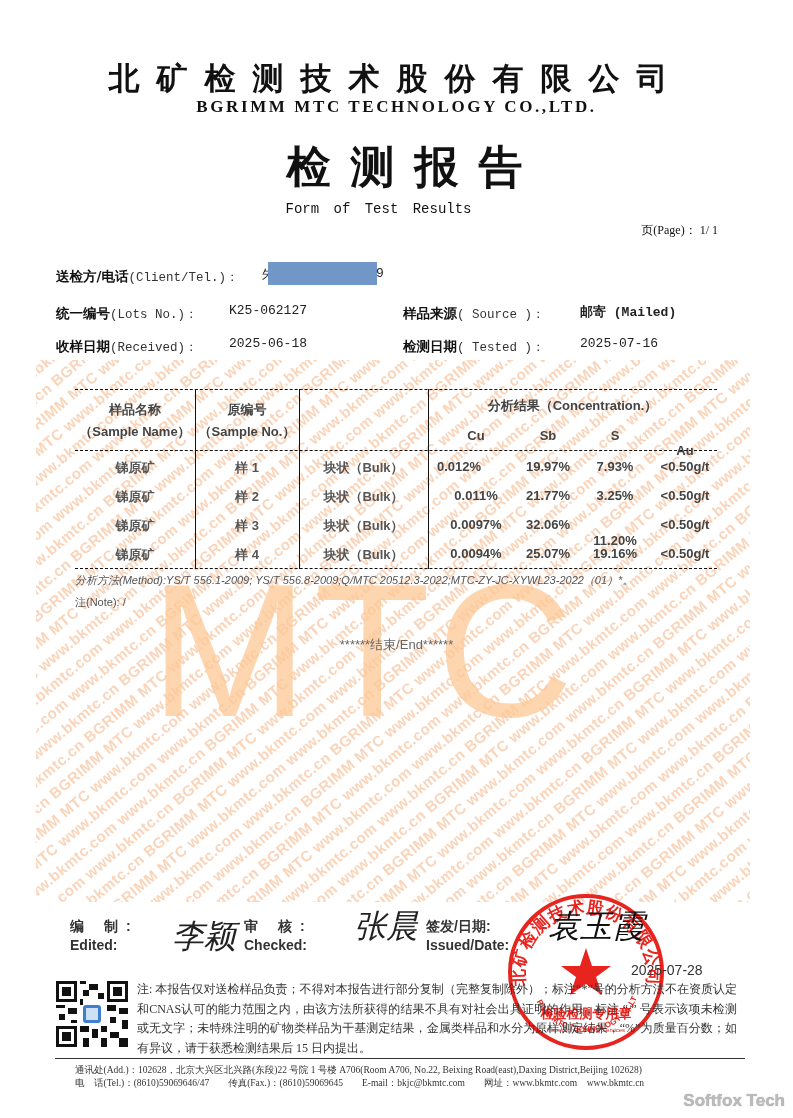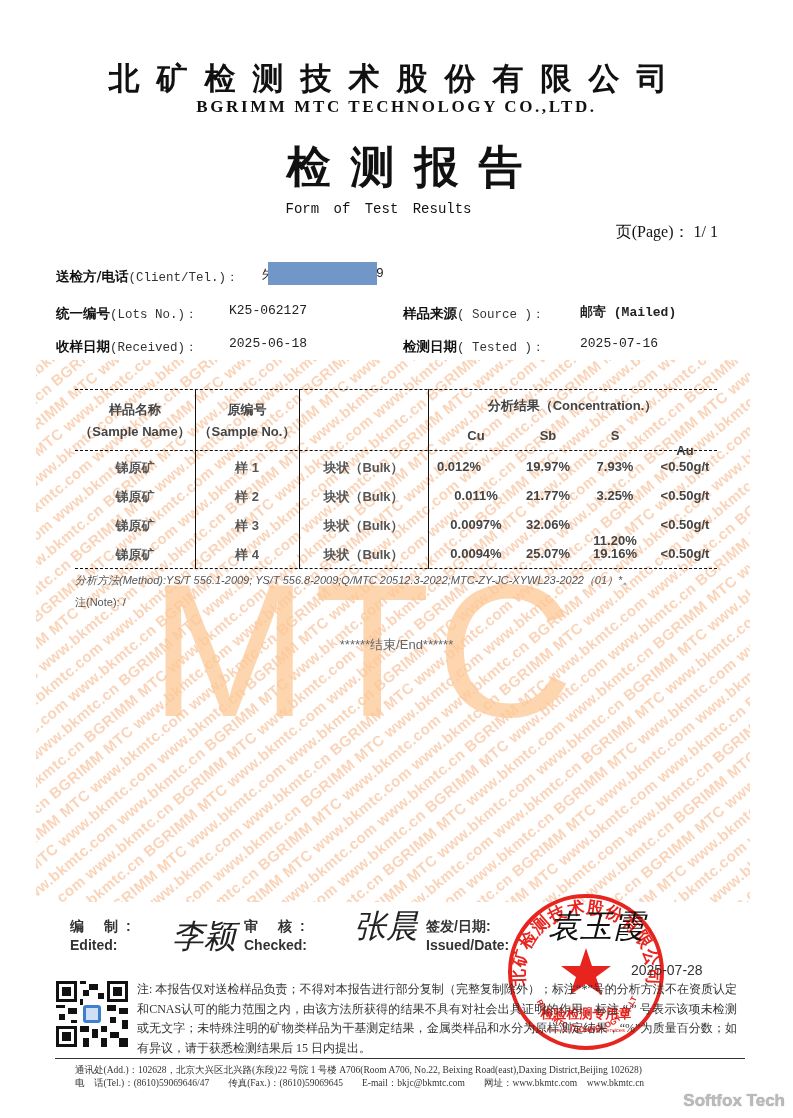--- a/index.html
+++ b/index.html
@@ -23,21 +23,21 @@
     left: 0; width: 793px; top: 138px; text-align: center;
     font-weight: bold; font-size: 44px; letter-spacing: 20px; color: #111;
     padding-left: 18px;
   }
   .title-en {
     left: 2px; width: 753px; top: 201px; text-align: center;
     font-family: "Liberation Mono", monospace; font-size: 14px; color: #111;
     word-spacing: 6px;
   }
   .page-no {
-    right: 75px; top: 222px; font-family: "Liberation Serif", serif; font-size: 16px;
+    right: 75px; top: 222px; font-family: "Liberation Serif", serif; font-size: 12px;
   }
   .info-label { font-size: 13.5px; font-weight: bold; }
   .info-label .en { font-family: "Liberation Mono", monospace; font-weight: normal; font-size: 12.5px; color: #333; }
   .info-value { font-family: "Liberation Mono", monospace; font-size: 13px; color: #222; }
   .redact { background: #7097c8; }
 
   
   .wm-zone {
     left: 36px; top: 360px; width: 714px; height: 542px; overflow: hidden;
   }

